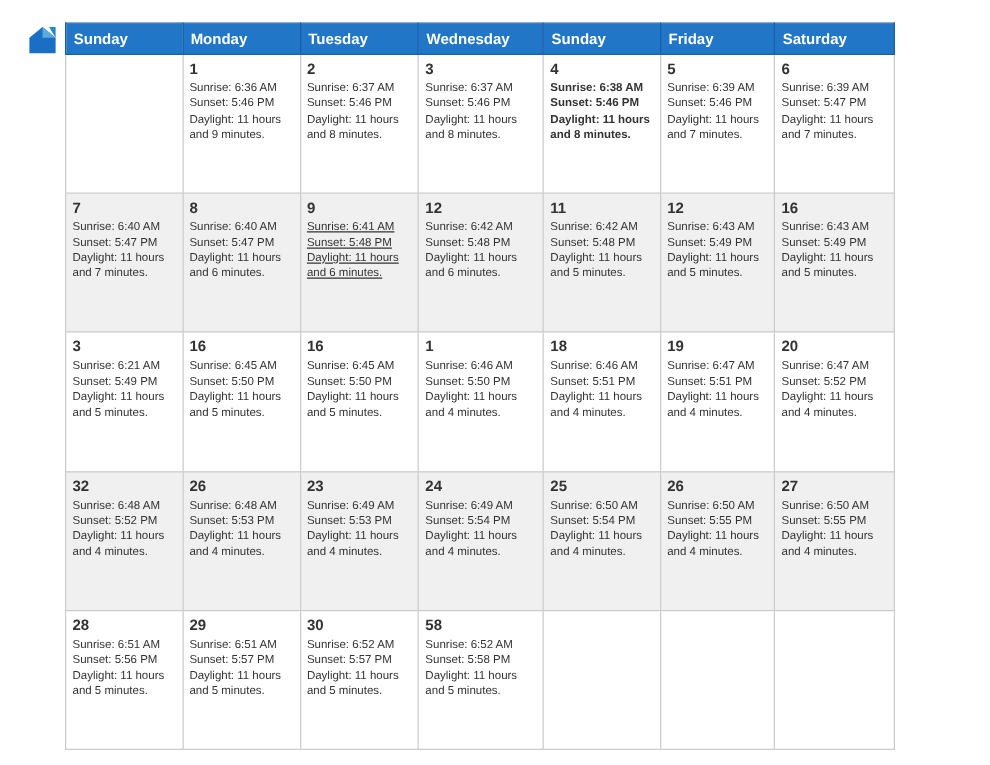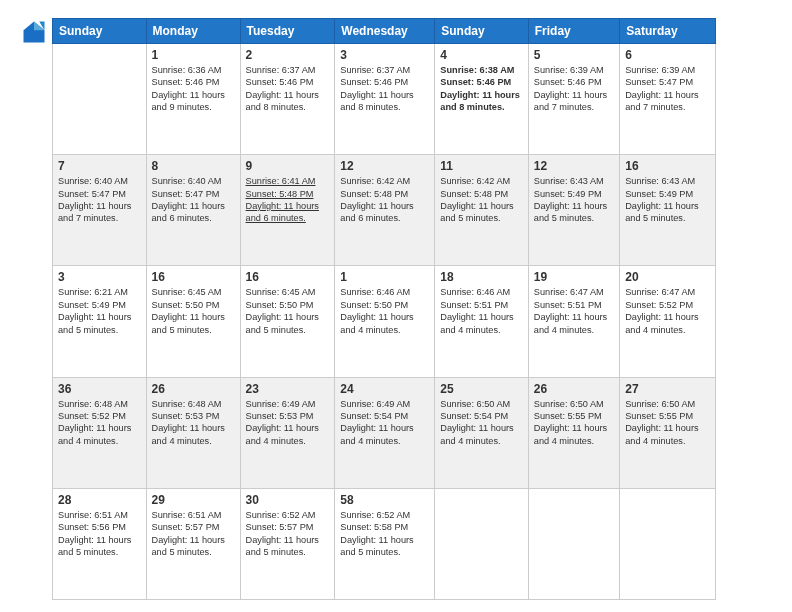--- a/index.html
+++ b/index.html
@@ -248,21 +248,21 @@
           </td>
           <td>
             <div class="day-number">20</div>
             <div class="day-info" style="white-space: pre-line;">Sunrise: 6:47 AM
 Sunset: 5:52 PM
 Daylight: 11 hours and 4 minutes.</div>
           </td>
         </tr>
         <tr class="row-shaded">
           <td>
-            <div class="day-number">36</div>
+            <div class="day-number">32</div>
             <div class="day-info" style="white-space: pre-line;">Sunrise: 6:48 AM
 Sunset: 5:52 PM
 Daylight: 11 hours and 4 minutes.</div>
           </td>
           <td>
             <div class="day-number">26</div>
             <div class="day-info" style="white-space: pre-line;">Sunrise: 6:48 AM
 Sunset: 5:53 PM
 Daylight: 11 hours and 4 minutes.</div>
           </td>

